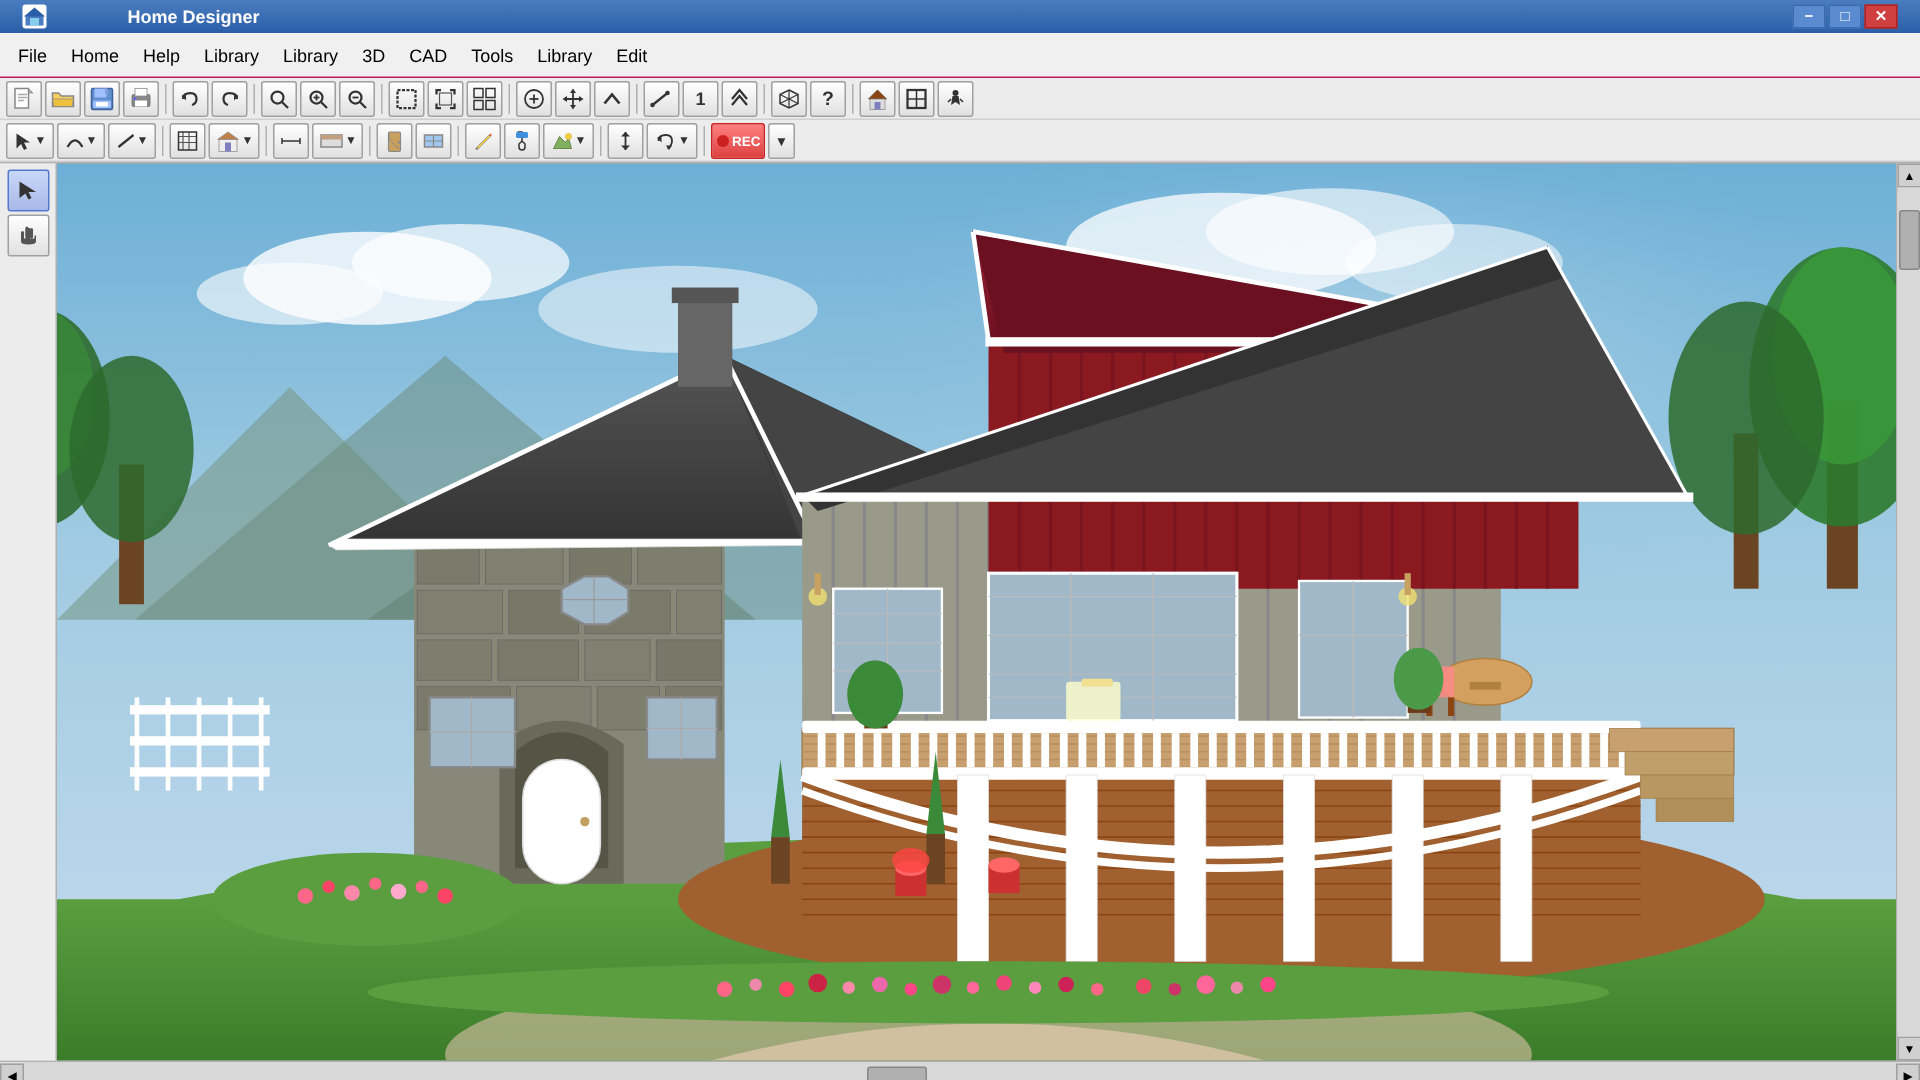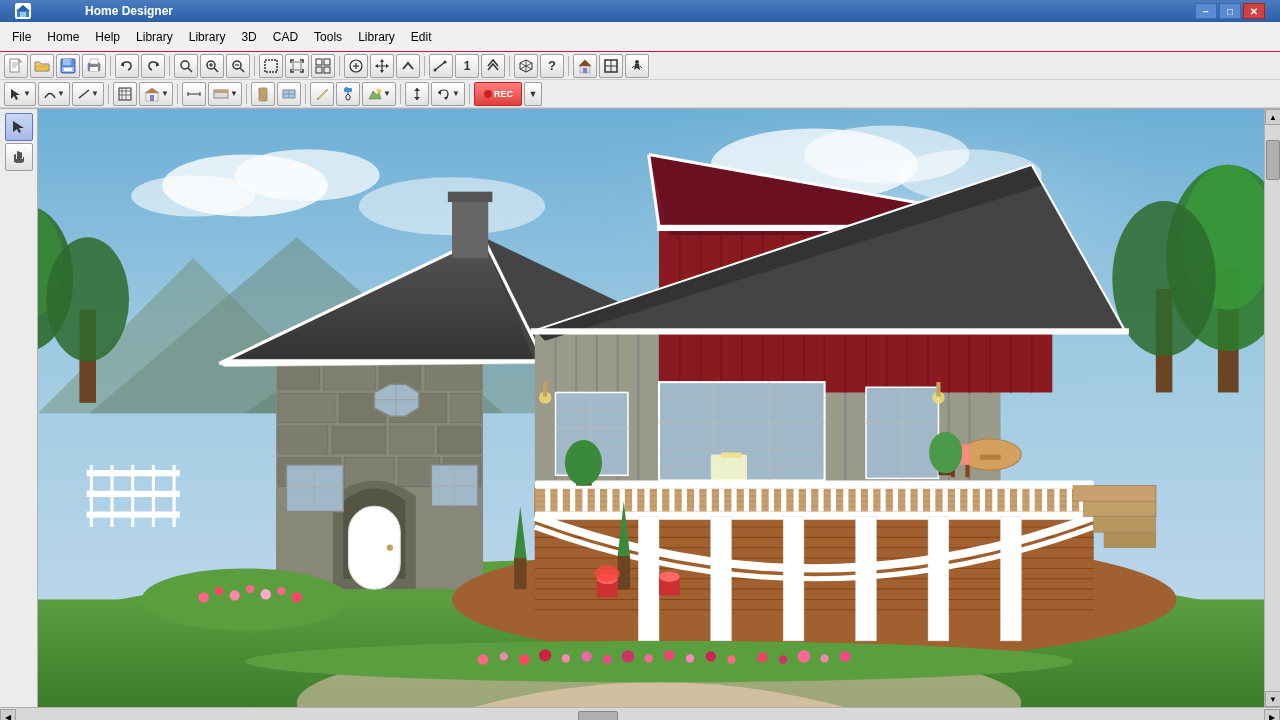--- a/index.html
+++ b/index.html
@@ -458,21 +458,21 @@
     <div class="tb-btn" title="Rotate" style="width:34px;">
       <svg width="16" height="16" viewBox="0 0 16 16">
           <path d="M3 8 Q3 4 8 4 Q12 4 12 8 Q12 11 9 13" fill="none" stroke="#333" stroke-width="1.2"></path>
           <polygon points="2,6 5,4 5,9" fill="#333"></polygon>
           <polygon points="10,14 8,11 12,11" fill="#333"></polygon>
         </svg>
       <span style="font-size:8px;">▼</span>
     </div>
     <div class="tb-sep"></div>
 
-    <div class="tb-btn" title="Record" style="background: linear-gradient(to bottom, #ff8080, #dd4040); border-color: #cc2020; width: 48px; color: white; font-size: 9px; font-weight: bold;">
+    <div class="tb-btn" title="Record" style="background: linear-gradient(to bottom, #ff8080, #dd4040); border-color: #cc2020; width: 36px; color: white; font-size: 9px; font-weight: bold;">
       <svg width="10" height="10" viewBox="0 0 10 10">
           <circle cx="5" cy="5" r="4" fill="#cc2020"></circle>
         </svg>
       <span style="color:white; font-size:9px; font-weight:bold; margin-left:1px;">REC</span>
     </div>
 
     <div class="tb-btn" title="Record Options" style="width:18px; font-size:9px;">▼</div>
   </div>
 </div>
 

